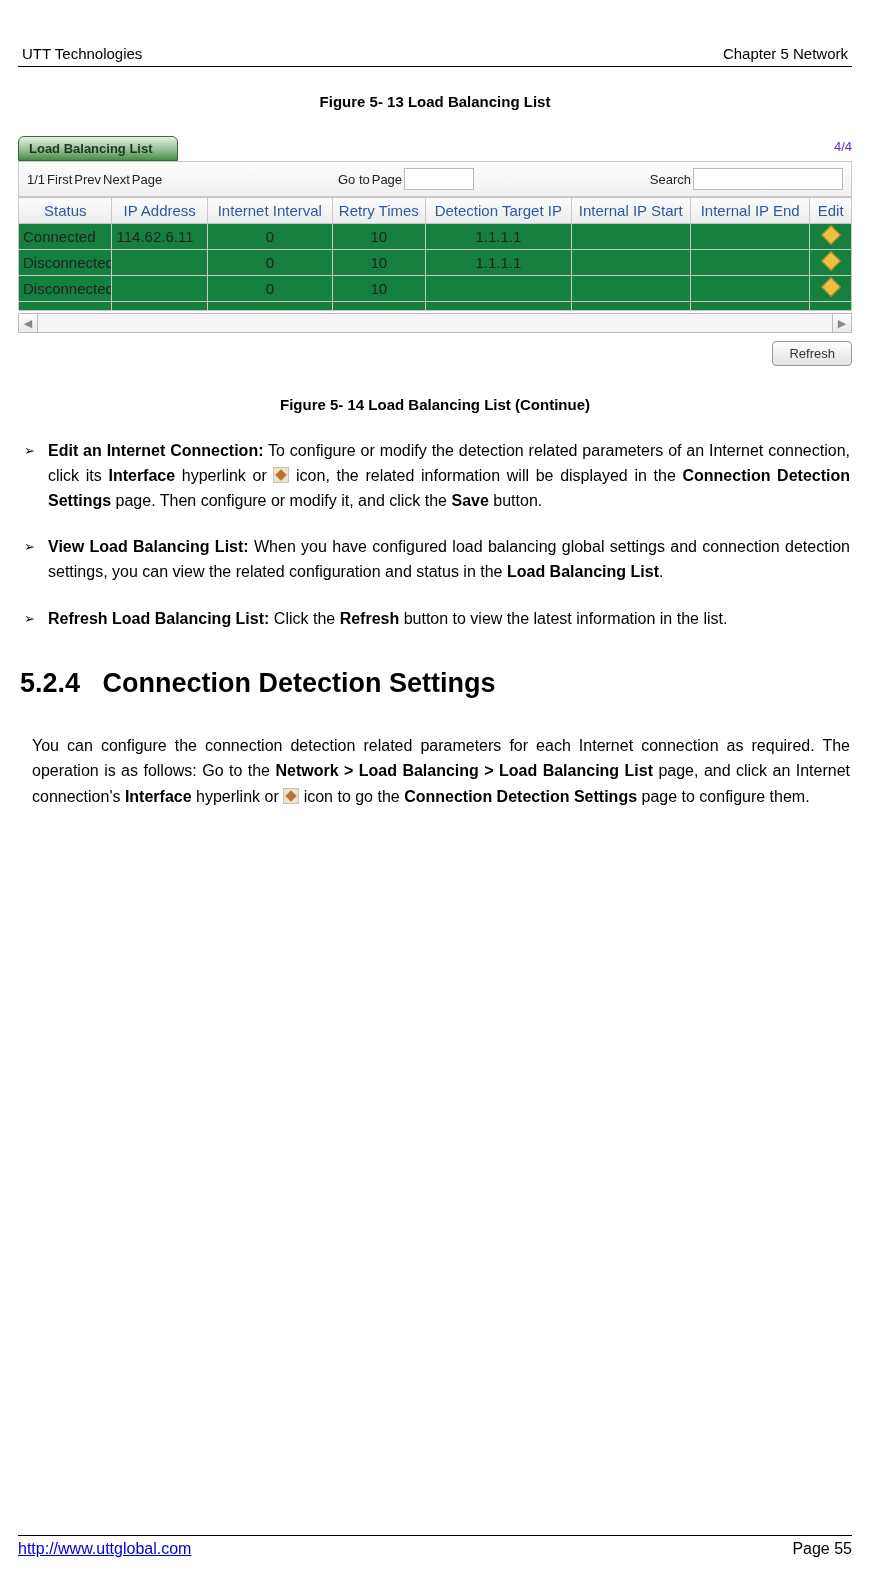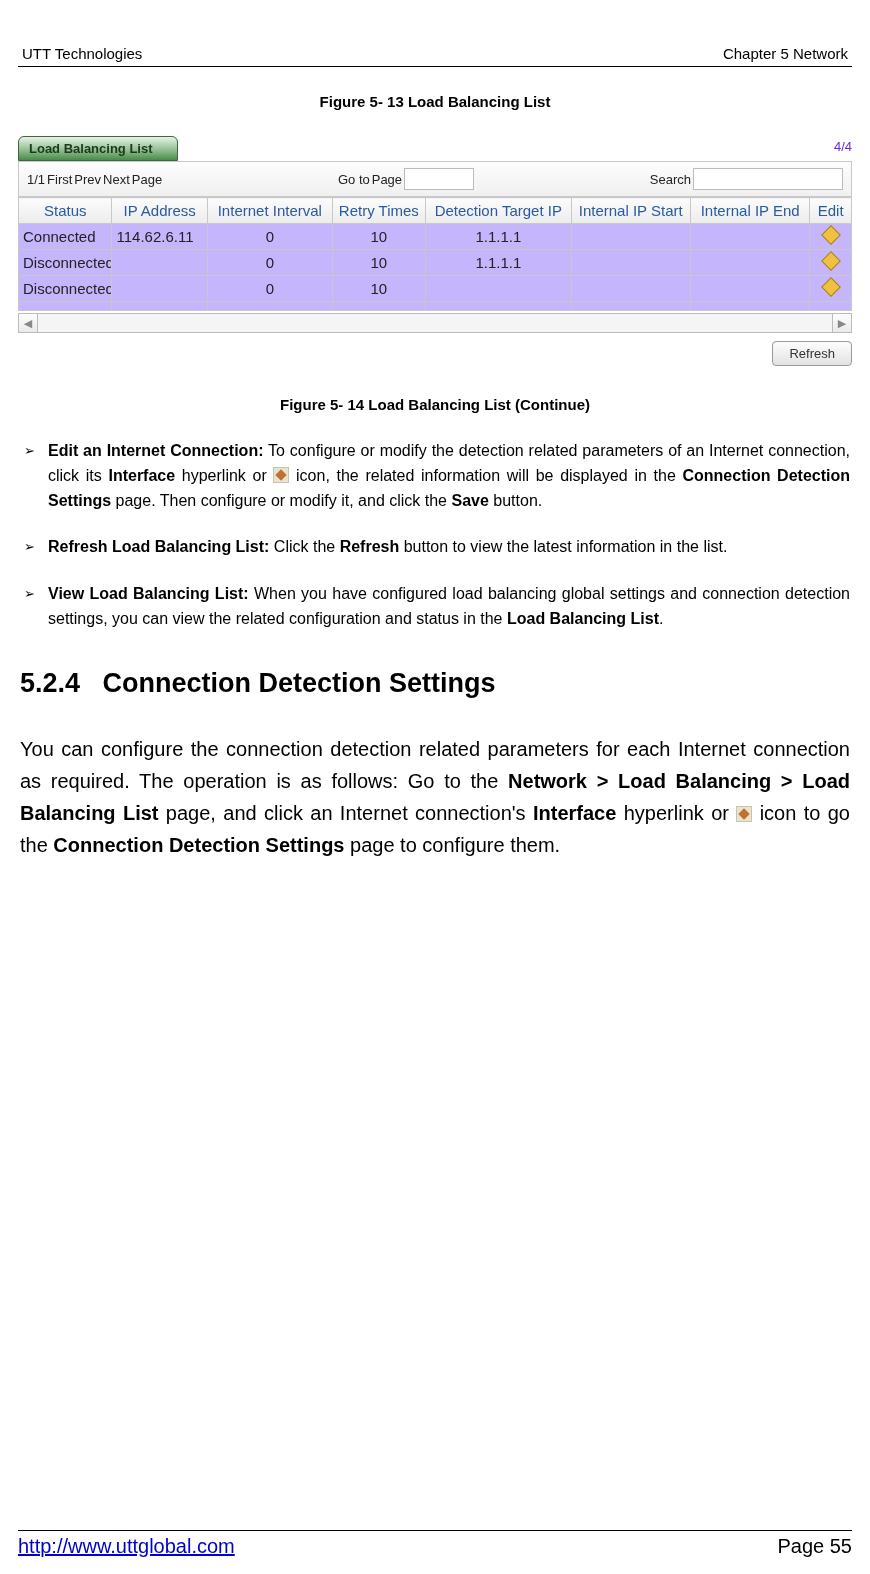--- a/index.html
+++ b/index.html
@@ -41,21 +41,21 @@
       border: 1px solid #bbb; height: 22px; padding: 2px 4px; font-size: 13px;
     }
     .inp-page { width: 70px; }
     .inp-search { width: 150px; }
     table.lb {
       width: 100%; border-collapse: collapse; table-layout: fixed;
       font-size: 15px; color: #222;
     }
     table.lb th, table.lb td {
       border: 1px solid #c8c8c8; padding: 4px 6px; text-align: center;
-      background: #c4b5fd;
+      background: #15803d;
       overflow: hidden; white-space: nowrap;
     }
     table.lb th {
       background: linear-gradient(#fcfcfc,#ececec);
       color: #2a5aa0; font-weight: normal;
     }
     table.lb td.left { text-align: left; padding-left: 4px;}
     .edit-icon {
       display: inline-block; width: 14px; height: 14px;
       background: #f0c040; border: 1px solid #a0802a;
@@ -84,25 +84,25 @@
     .inl-icon {
       display:inline-block; width:16px; height:16px; vertical-align:-2px;
       background: #e8e4d0; border:1px solid #c8c4b0; position:relative;
     }
     .inl-icon::after {
       content:""; position:absolute; left:3px; top:3px; width:8px; height:8px;
       background:#c07030; transform: rotate(45deg);
     }
 
     h2.section { font-size: 27px; font-weight: bold; margin: 36px 0 34px 2px; }
-    p.body { font-size: 20px; line-height: 1.6; text-align: justify; padding: 0 2px; }
+    p.body { font-size: 16px; line-height: 1.6; text-align: justify; padding: 0 2px; margin-left: 12px; }
 
     .footer {
       position: absolute; left: 18px; right: 18px; bottom: 16px;
-      display: flex; justify-content: space-between; font-size: 20px;
+      display: flex; justify-content: space-between; font-size: 16px;
       border-top: 1px solid #000; padding-top: 4px;
     }
     .footer a { color: #0000cc; text-decoration: underline; }
   </style>
 </head>
 <body>
 
 <div class="top-row">
   <span>UTT Technologies</span>
   <span>Chapter 5 Network</span>
@@ -206,24 +206,24 @@
   </div>
 </div>
 
 <div class="fig-caption mt">Figure 5- 14 Load Balancing List (Continue)</div>
 
 <ul class="bullets">
   <li>
     <b>Edit an Internet Connection:</b><span> To configure or modify the detection related parameters of an Internet connection, click its </span><b>Interface</b><span> hyperlink or </span><span class="inl-icon"></span><span> icon, the related information will be displayed in the </span><b>Connection Detection Settings</b><span> page. Then configure or modify it, and click the </span><b>Save</b><span> button.</span>
   </li>
   <li>
-    <b>Refresh Load Balancing List:</b><span> Click the </span><b>Refresh</b><span> button to view the latest information in the list.</span>
+    <b>View Load Balancing List:</b><span> When you have configured load balancing global settings and connection detection settings, you can view the related configuration and status in the </span><b>Load Balancing List</b><span>.</span>
   </li>
   <li>
-    <b>View Load Balancing List:</b><span> When you have configured load balancing global settings and connection detection settings, you can view the related configuration and status in the </span><b>Load Balancing List</b><span>.</span>
+    <b>Refresh Load Balancing List:</b><span> Click the </span><b>Refresh</b><span> button to view the latest information in the list.</span>
   </li>
 </ul>
 
 <h2 class="section">
   <span>5.2.4</span>&nbsp;&nbsp;&nbsp;<span>Connection Detection Settings</span>
 </h2>
 
 <p class="body">
   <span>You can configure the connection detection related parameters for each Internet connection as required. The operation is as follows: Go to the </span><b>Network &gt; Load Balancing &gt; Load Balancing List</b><span> page, and click an Internet connection's </span><b>Interface</b><span> hyperlink or </span><span class="inl-icon"></span><span> icon to go the </span><b>Connection Detection Settings</b><span> page to configure them.</span>
 </p>

